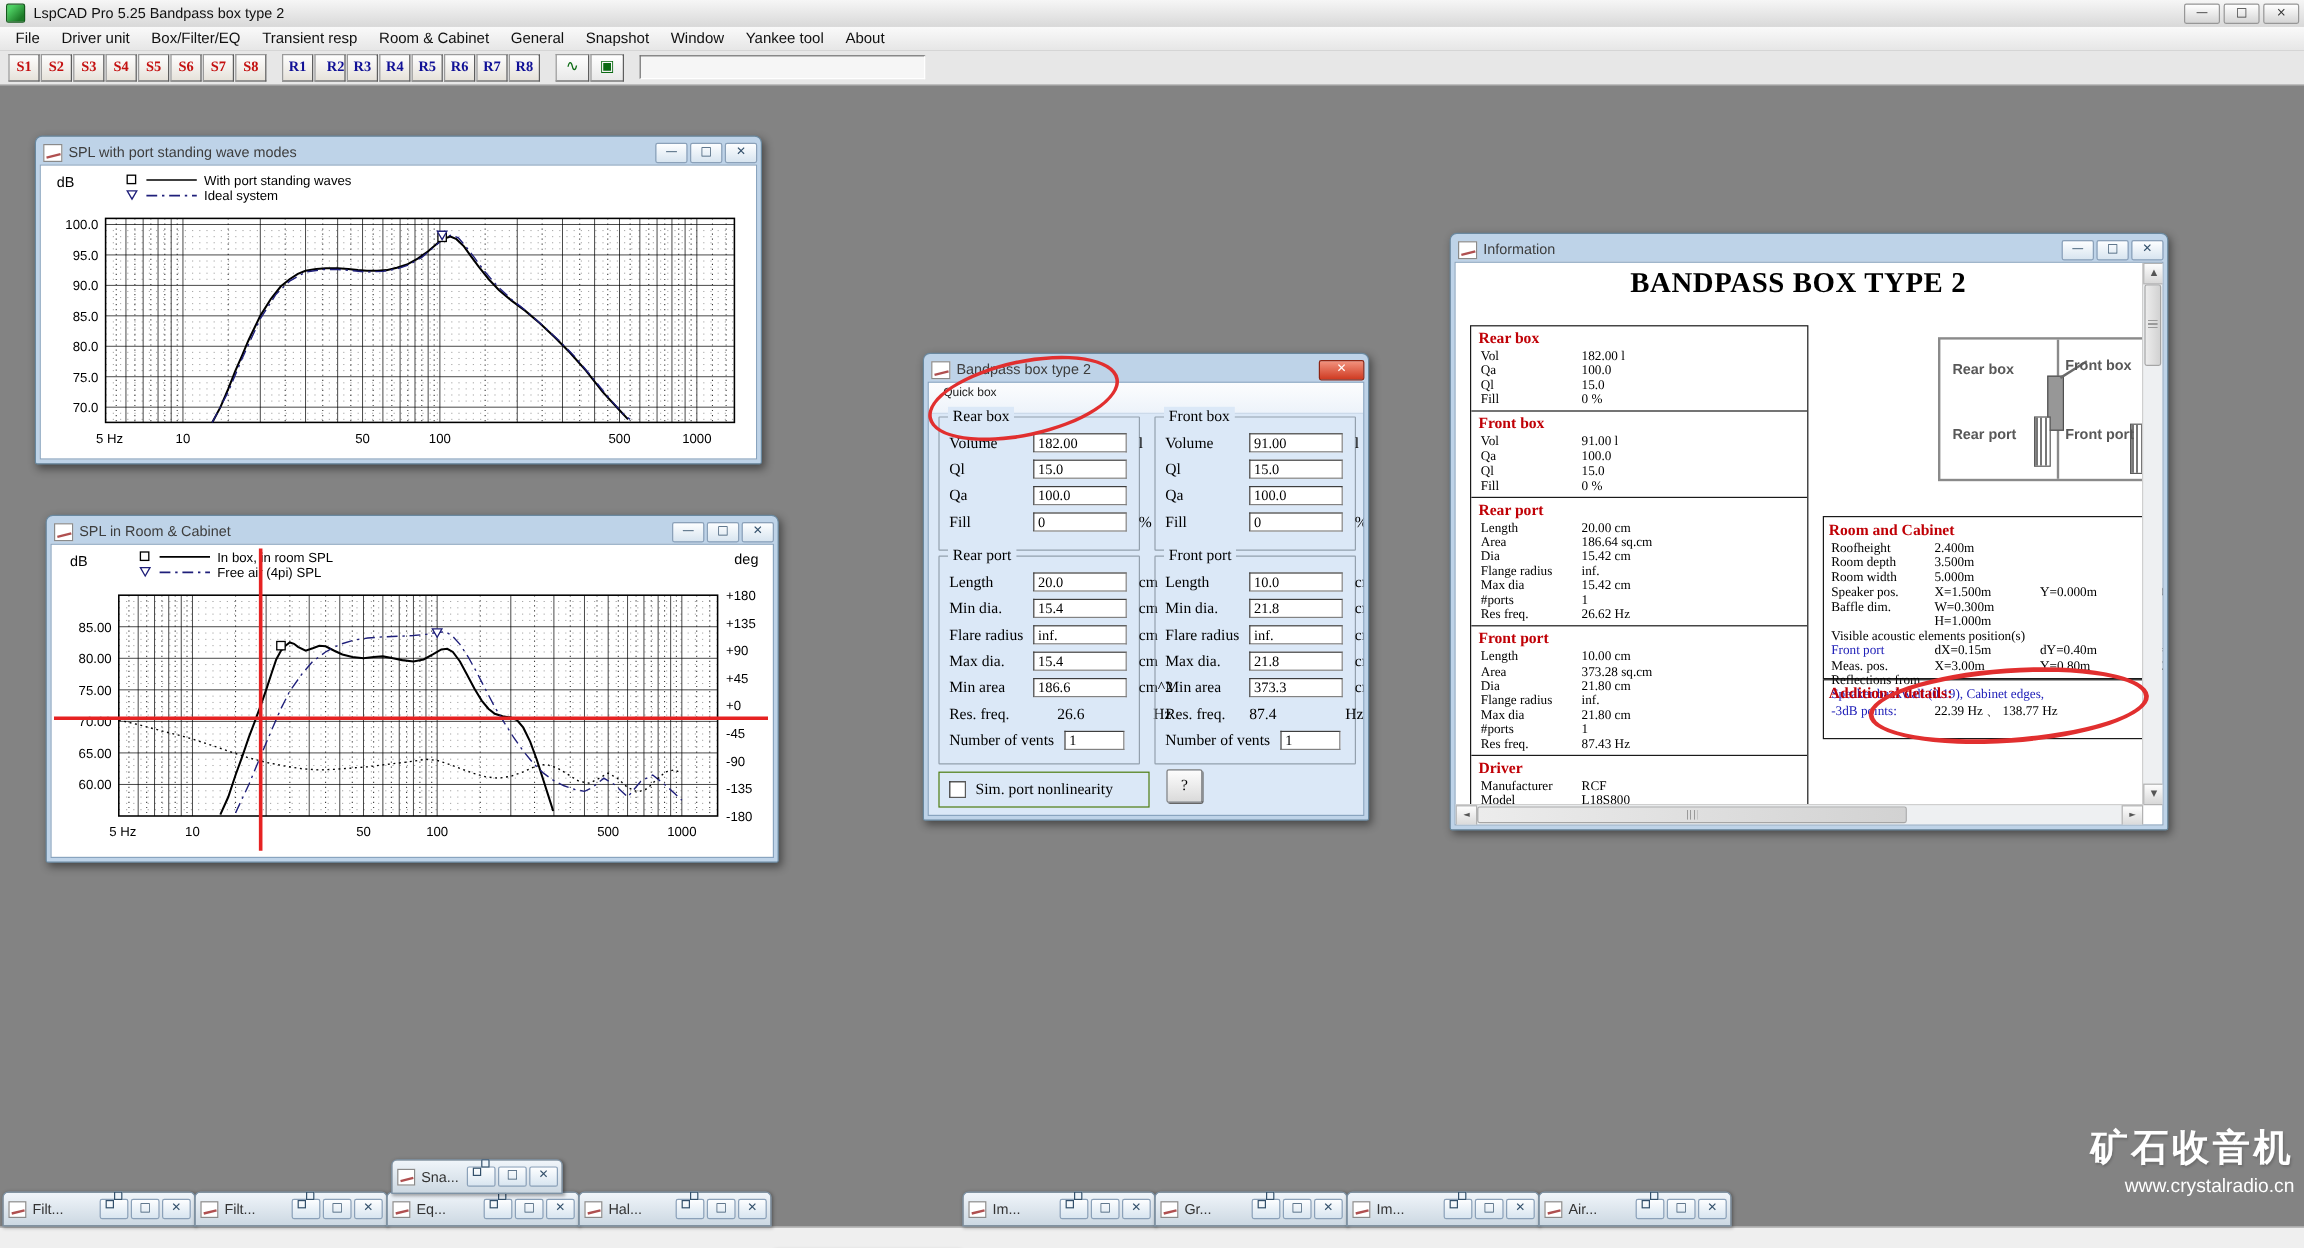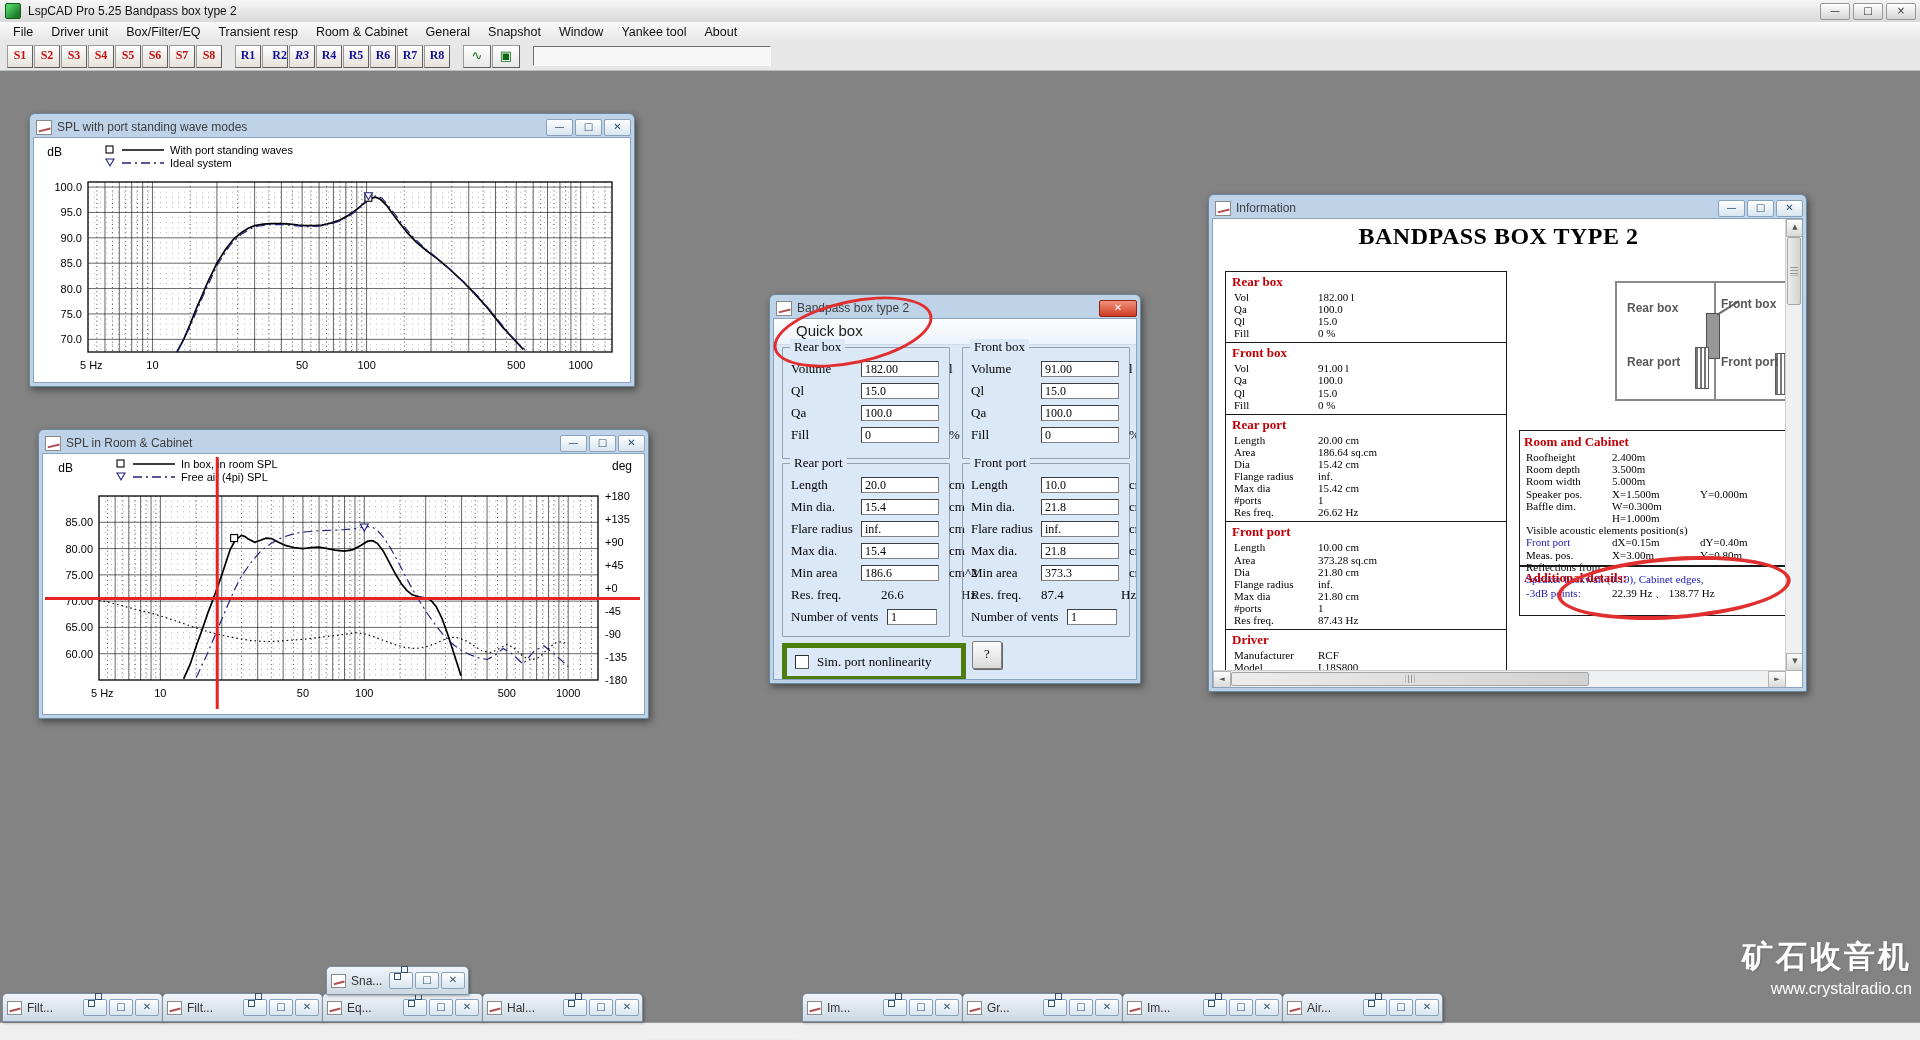--- a/index.html
+++ b/index.html
@@ -42,33 +42,33 @@
   .wbtns{margin-left:auto;display:flex;gap:2px}
   .wb{width:25px;height:15px;border:1px solid #8ba1b9;border-radius:2px;text-align:center;
     background:linear-gradient(#fdfeff,#d8e5f0);color:#33506b;font:10px/13px "DejaVu Sans",sans-serif}
   .wb.close-red{width:36px;background:linear-gradient(#f2927e,#cf3b22);border-color:#8d2413;color:#fff;font-weight:bold}
   .wcontent{position:absolute;left:3px;right:3px;top:23px;bottom:3px;background:#fff;
     border:1px solid #89a4bf;overflow:hidden}
 
   
   #dialog .wcontent{background:#dbe8f7}
   .dmenu{height:22px;background:linear-gradient(#fcfdfe,#edf3fa);border-bottom:1px solid #ccdaea;
-    font-size:15px;color:#1d1d1d;padding:3px 0 0 22px}
+    font-size:10px;color:#1d1d1d;padding:3px 0 0 12px}
   .dbody{position:absolute;left:0;right:0;top:22px;bottom:0}
   .grp{position:absolute;border:1px solid #93a0ad;border-radius:1px}
   .glabel{position:absolute;top:-9px;left:7px;background:#dbe8f7;padding:0 4px;
     font:13px "Liberation Serif",serif;color:#000}
   .frow{position:absolute;left:8px;right:4px;height:18px;display:flex;align-items:center;
     font:13px "Liberation Serif",serif;color:#000}
   .flab{width:70px;flex:none}
   .fin{width:70px;height:14px;flex:none;background:#fff;border:1px solid #828282;
     border-top-color:#3e3e3e;border-left-color:#3e3e3e;padding:0 3px;
     font:12px "Liberation Serif",serif;color:#000}
   .funit{margin-left:10px}
-  .cbbox{position:absolute;border:5px solid #4d7c0f;display:flex;align-items:center;padding-left:8px;
+  .cbbox{position:absolute;border:1px solid #4d7c0f;display:flex;align-items:center;padding-left:8px;
     font:13px "Liberation Serif",serif}
   .cb{width:12px;height:12px;background:#fff;border:1px solid #5a5a5a;border-top-color:#2e2e2e;
     border-left-color:#2e2e2e;margin-right:8px}
   .hb{position:absolute;width:28px;height:26px;border:1px solid #7e7e7e;border-radius:2px;
     background:linear-gradient(#fdfdfd,#dadada);box-shadow:1px 1px 0 #666;
     font:13px/24px "Liberation Serif",serif;text-align:center}
 
   
   #info .wcontent{background:#fff}
   .ih{position:absolute;top:4px;left:0;width:571px;text-align:center;
@@ -149,21 +149,21 @@
     <span class="tb s">S2</span>
     <span class="tb s">S3</span>
     <span class="tb s">S4</span>
     <span class="tb s">S5</span>
     <span class="tb s">S6</span>
     <span class="tb s">S7</span>
     <span class="tb s">S8</span>
     <span class="tbsep"></span>
     <span class="tb r" style="color: rgb(16, 16, 150);">R1</span>
     <span class="tb r" style="color: rgb(16, 16, 150); text-align: right;">R2</span>
-    <span class="tb r" style="color: rgb(16, 16, 150); font-style: italic;">R3</span>
+    <span class="tb r" style="color: rgb(16, 16, 150);">R3</span>
     <span class="tb r" style="color: rgb(16, 16, 150);">R4</span>
     <span class="tb r" style="color: rgb(16, 16, 150);">R5</span>
     <span class="tb r" style="color: rgb(16, 16, 150);">R6</span>
     <span class="tb r" style="color: rgb(16, 16, 150);">R7</span>
     <span class="tb r" style="color: rgb(16, 16, 150);">R8</span>
     <span class="tbsep"></span>
     <span class="tbi">∿</span>
     <span class="tbi">▣</span>
     <span id="tbfield"></span>
   </div>

